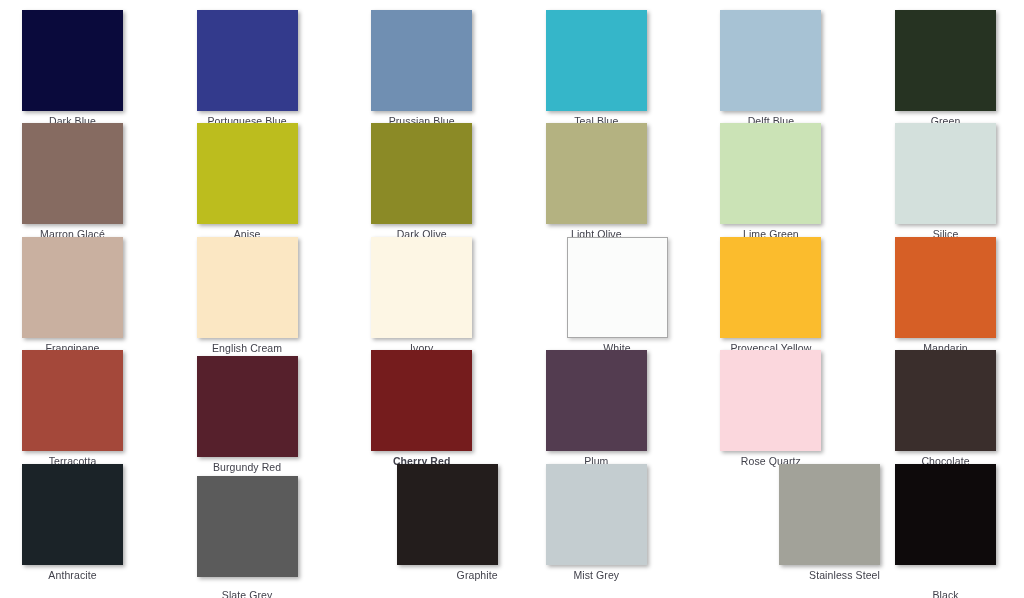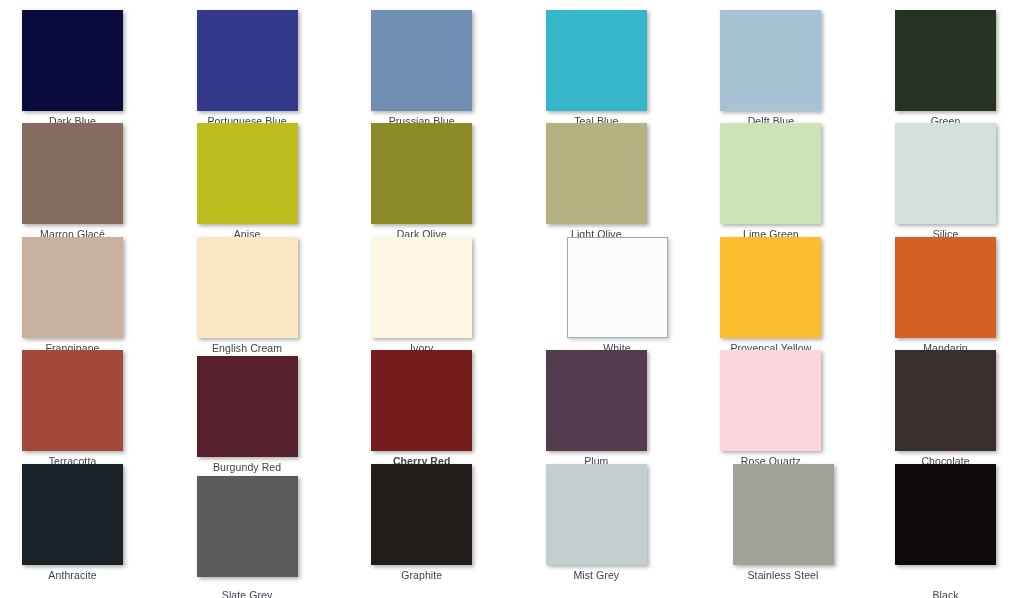--- a/index.html
+++ b/index.html
@@ -152,29 +152,29 @@
       <div class="swatch-label">Chocolate</div>
     </div>
     <div class="swatch-cell" style="left: -3.5px; top: 464px;">
       <div class="swatch-chip" style="background-color: rgb(27, 35, 40);"></div>
       <div class="swatch-label">Anthracite</div>
     </div>
     <div class="swatch-cell" style="left: 171.1px; top: 476px; gap: 8px;">
       <div class="swatch-chip" style="background-color: rgb(91, 91, 91);"></div>
       <div class="swatch-label">Slate Grey</div>
     </div>
-    <div class="swatch-cell" style="left: 345.7px; top: 464px;">
+    <div class="swatch-cell" style="left: 345.7px; top: 464px; align-items: flex-end;">
       <div class="swatch-chip" style="background-color: rgb(35, 29, 28);"></div>
       <div class="swatch-label">Graphite</div>
     </div>
     <div class="swatch-cell" style="left: 520.3px; top: 464px;">
       <div class="swatch-chip" style="background-color: rgb(196, 205, 208);"></div>
       <div class="swatch-label">Mist Grey</div>
     </div>
-    <div class="swatch-cell" style="left: 707px; top: 464px;">
+    <div class="swatch-cell" style="left: 728px; top: 464px; align-items: flex-end;">
       <div class="swatch-chip" style="background-color: rgb(162, 162, 153);"></div>
       <div class="swatch-label">Stainless Steel</div>
     </div>
     <div class="swatch-cell" style="left: 869.5px; top: 464px; gap: 20px;">
       <div class="swatch-chip" style="background-color: rgb(14, 10, 11);"></div>
       <div class="swatch-label">Black</div>
     </div>
   </div>
 
 </body></html>

